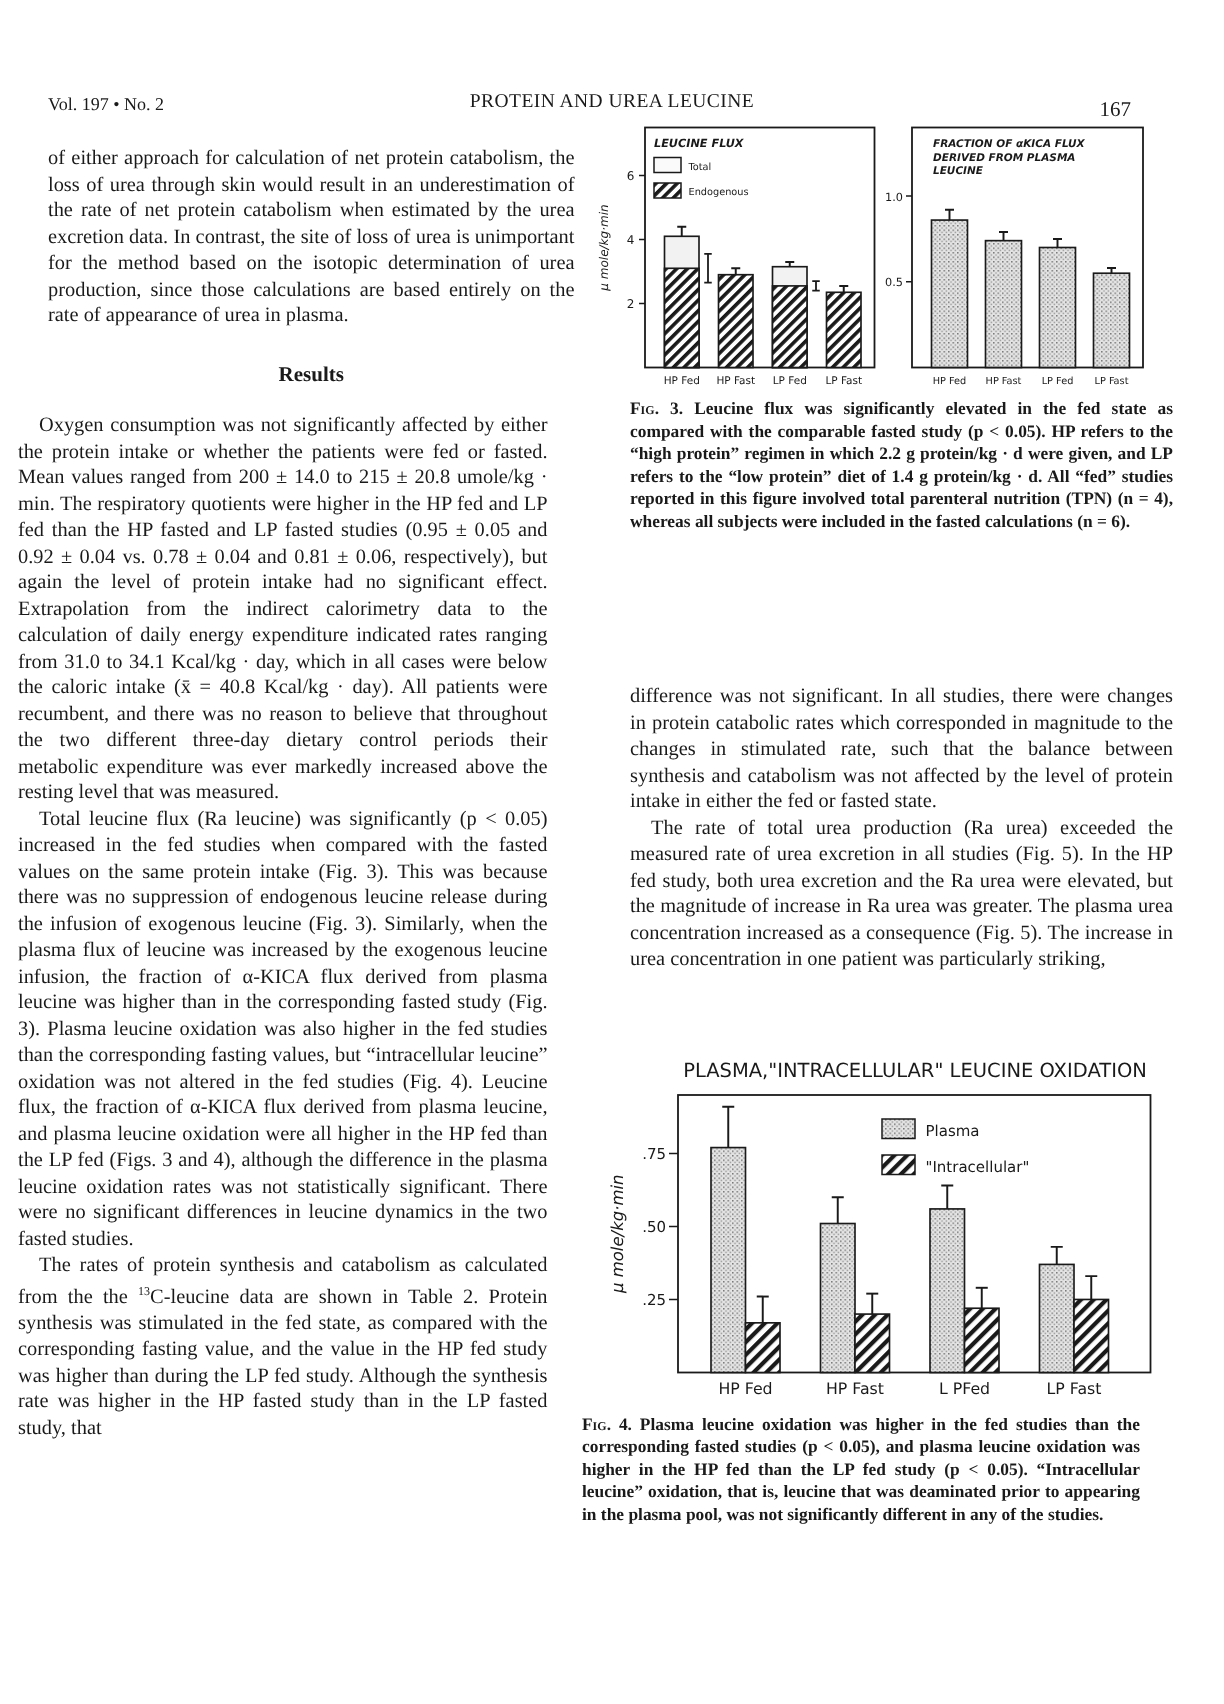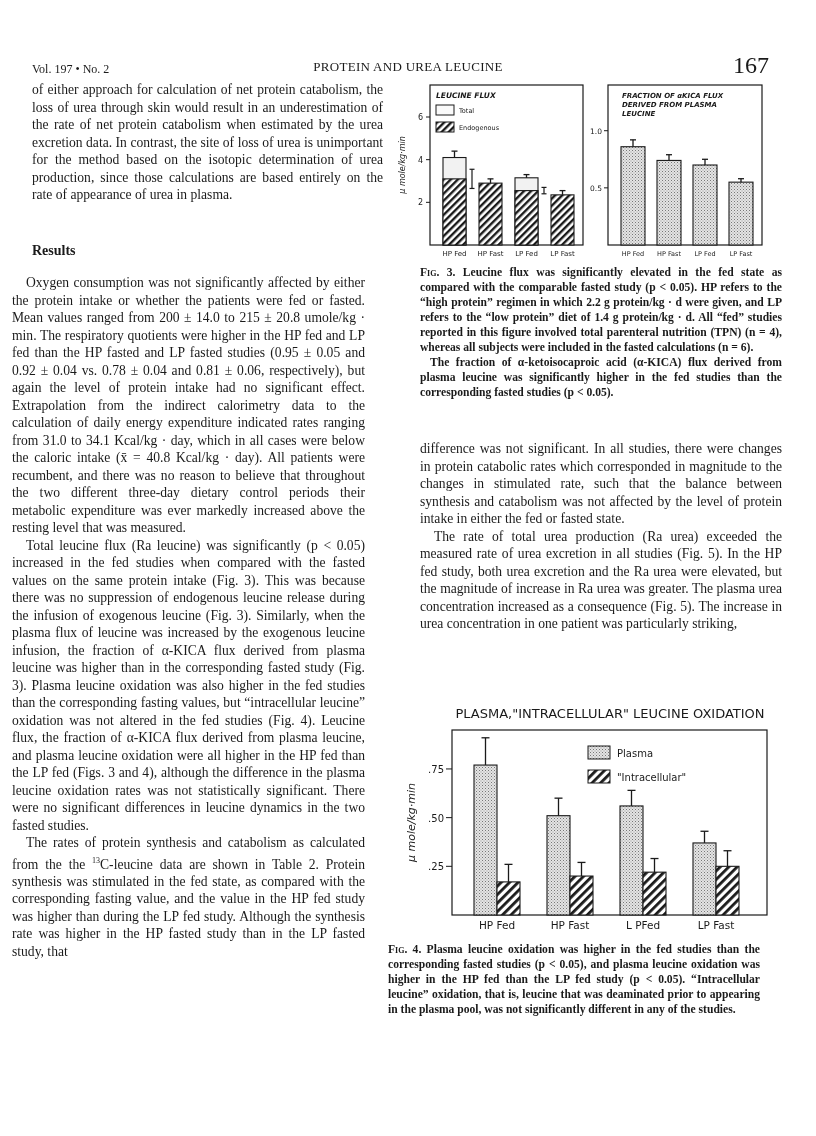--- a/index.html
+++ b/index.html
@@ -1,26 +1,26 @@
 <!DOCTYPE html>
 <html><head>
 <meta charset="utf-8">
 <style>
   html, body { margin: 0; padding: 0; background: #ffffff; }
   body { width: 816px; height: 1136px; position: relative; overflow: hidden;
          font-family: "Liberation Serif", "DejaVu Serif", serif; color: #1a1a1a; }
   .hdr { position: absolute; top: 58px; font-size: 11px; }
   .hdr-left { left: 32px; font-size: 12px; top: 62px; }
   .hdr-center { left: 0; width: 816px; text-align: center; font-size: 13px; letter-spacing: 0.3px; top: 59px; }
-  .hdr-right { left: 733px; font-size: 24px; top: 52px; }
+  .hdr-right { left: 733px; font-size: 14px; top: 66px; }
   .col { position: absolute; font-size: 13.6px; line-height: 17.5px; text-align: justify; }
   .col p { margin: 0; text-indent: 14px; }
-  .col p.noindent { text-indent: 0; }
+  .col p.noindent { text-indent: 0; margin-top: 15px; }
   #col-left-top { left: 32px; top: 81px; width: 351px; }
-  #results-heading { position: absolute; left: 32px; width: 351px; top: 243px; 
+  #results-heading { position: absolute; left: 32px; width: 351px; top: 243px; text-align: center;
                      font-weight: bold; font-size: 14px; }
   #col-left-bottom { left: 12px; top: 274px; width: 353px; }
   #col-right-mid { left: 420px; top: 440px; width: 362px; }
   .caption { position: absolute; font-size: 11.6px; line-height: 15px; text-align: justify; }
   .caption p { margin: 0; text-indent: 10px; font-weight: bold; }
   .caption p.first { text-indent: 0; }
   .sc { font-variant: small-caps; }
   #fig3-caption { left: 420px; top: 265px; width: 362px; }
   #fig4-caption { left: 388px; top: 942px; width: 372px; }
   .fig { position: absolute; }
@@ -120,21 +120,20 @@
         <rect x="334" y="104.14285714285714" width="24" height="62.85714285714286" fill="url(#stip)" stroke="#1a1a1a" stroke-width="1.1"></rect>
         <line x1="346" y1="104.14285714285714" x2="346" y2="100.7142857142857" stroke="#1a1a1a" stroke-width="1.3"></line>
         <line x1="343" y1="100.7142857142857" x2="349" y2="100.7142857142857" stroke="#1a1a1a" stroke-width="1.3"></line>
         <text x="346" y="178" font-size="6.5" text-anchor="middle" fill="#1a1a1a">LP Fast</text>
       </g>
   </svg>
 </div>
 
 <div class="caption" id="fig3-caption">
   <p class="first"><span class="sc">Fig. 3.</span><span> Leucine flux was significantly elevated in the fed state as compared with the comparable fasted study (p &lt; 0.05). HP refers to the “high protein” regimen in which 2.2 g protein/kg · d were given, and LP refers to the “low protein” diet of 1.4 g protein/kg · d. All “fed” studies reported in this figure involved total parenteral nutrition (TPN) (n = 4), whereas all subjects were included in the fasted calculations (n = 6).</span></p>
-  <p>The fraction of α-ketoisocaproic acid (α-KICA) flux derived from plasma leucine was significantly higher in the fed studies than the corresponding fasted studies (p &lt; 0.05).</p>
 </div>
 
 <div class="col" id="col-right-mid">
   <p class="noindent">difference was not significant. In all studies, there were changes in protein catabolic rates which corresponded in magnitude to the changes in stimulated rate, such that the balance between synthesis and catabolism was not affected by the level of protein intake in either the fed or fasted state.</p>
   <p>The rate of total urea production (Ra urea) exceeded the measured rate of urea excretion in all studies (Fig. 5). In the HP fed study, both urea excretion and the Ra urea were elevated, but the magnitude of increase in Ra urea was greater. The plasma urea concentration increased as a consequence (Fig. 5). The increase in urea concentration in one patient was particularly striking,</p>
 </div>
 
 <div class="fig" id="fig4" style="left:395px; top:698px; width:390px; height:240px;">
   <svg id="fig4-svg" width="390" height="240" viewBox="0 0 390 240">
     <defs>

